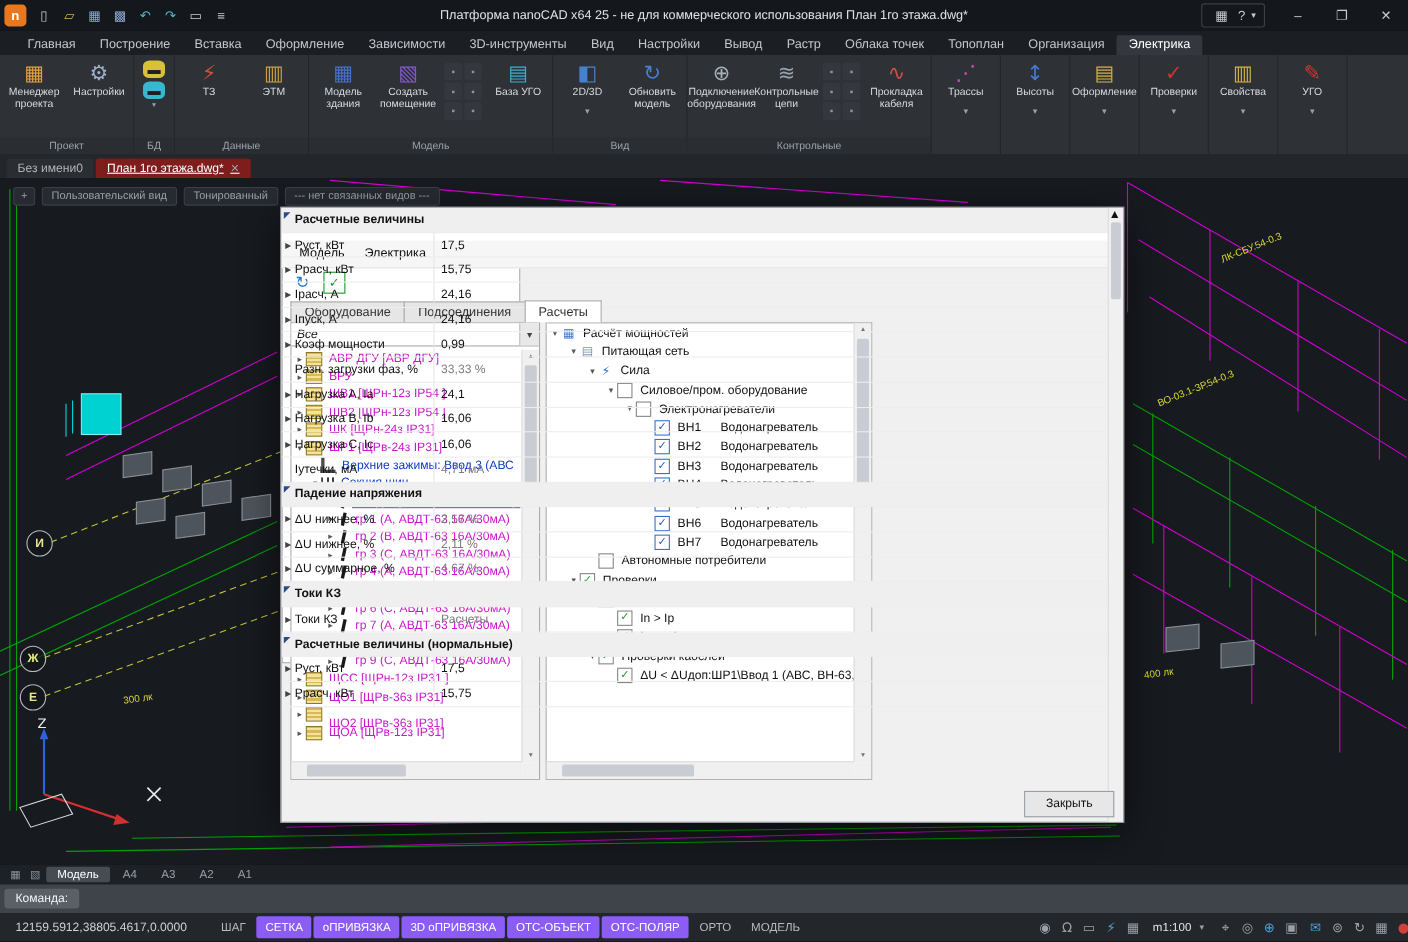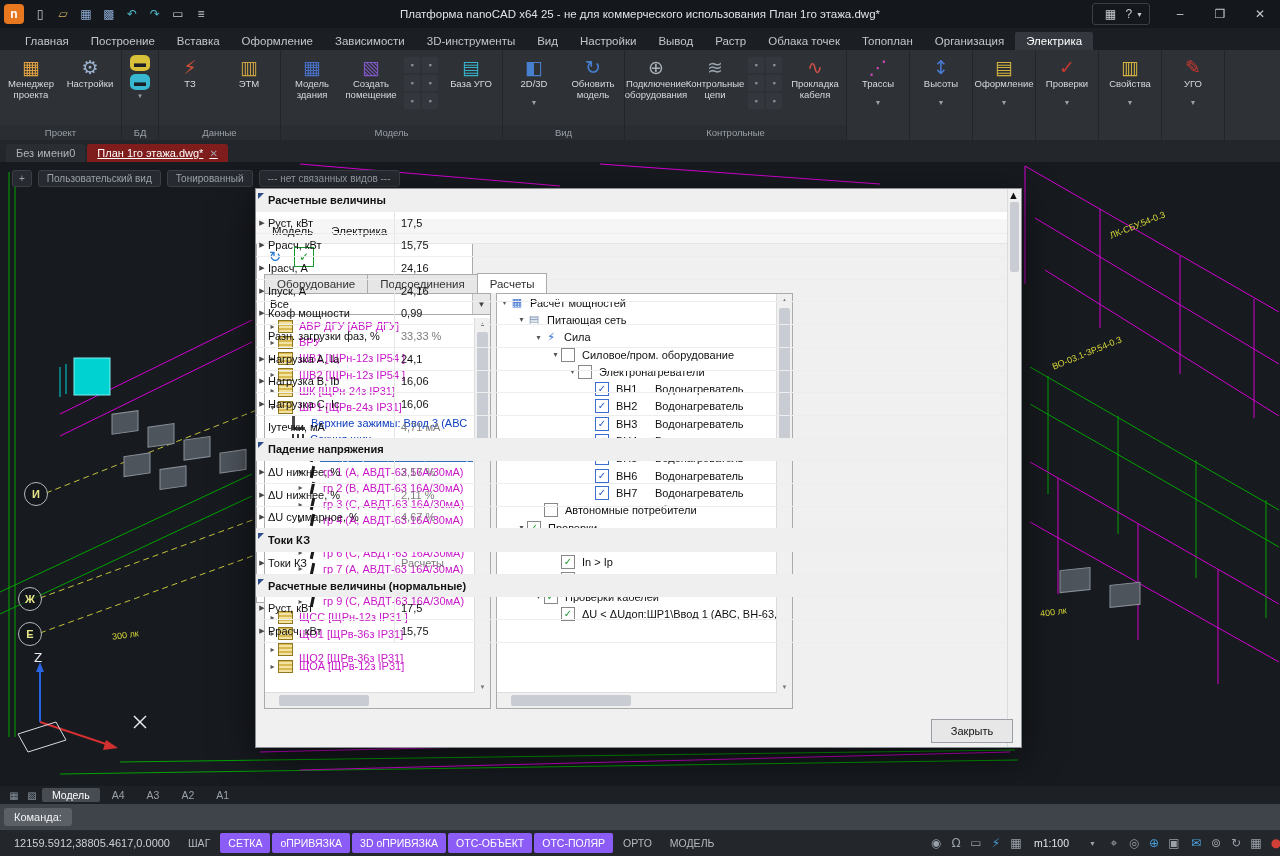--- a/index.html
+++ b/index.html
@@ -58,21 +58,21 @@
   .dlg-menu{position:absolute;left:0;top:30px;right:0;height:24px;background:#f6f6f6;display:flex;align-items:center;padding-left:8px;gap:2px;border-bottom:1px solid #e6e6e6;}
   .dlg-menu span{padding:3px 8px;font-size:11.5px;}
   .dlg-toolbar{position:absolute;left:0;top:54px;right:0;height:28px;display:flex;align-items:center;padding-left:10px;gap:10px;}
   .tool-ic{width:18px;height:18px;display:flex;align-items:center;justify-content:center;font-size:15px;}
   .dlg-tabs{position:absolute;left:8px;top:84px;right:8px;height:20px;display:flex;align-items:flex-end;}
   .dtabx{padding:3px 12px;font-size:11.5px;background:#e6e6e6;border:1px solid #ababab;border-bottom:none;margin-right:-1px;color:#333;}
   .dtabx.active{background:#fff;position:relative;z-index:2;padding-top:4px;}
   .panel{position:absolute;background:#fff;border:1px solid #ababab;}
   .p-left{left:8px;top:104px;width:225px;height:414px;}
   .combo{position:absolute;left:0;top:0;right:0;height:20px;border-bottom:1px solid #ababab;display:flex;align-items:center;background:#fff;}
-  .combo .cval{flex:1;padding-left:5px;font-size:11px;}
+  .combo .cval{flex:1;padding-left:5px;font-size:11px;font-style:italic;}
   .combo .carr{width:17px;height:100%;background:#e8e8e8;border-left:1px solid #c0c0c0;display:flex;align-items:center;justify-content:center;font-size:8px;color:#444;}
   .treebox{position:absolute;left:0;top:20px;right:15px;bottom:15px;overflow:hidden;}
   .p-mid{left:240px;top:104px;width:295px;height:414px;}
   .treebox2{position:absolute;left:0;top:0;right:15px;bottom:15px;overflow:hidden;}
   .trow{display:flex;align-items:center;height:16.2px;white-space:nowrap;}
   .trow2{display:flex;align-items:center;height:17.3px;white-space:nowrap;}
   .tarrow{width:11px;font-size:8px;color:#555;text-align:center;flex:none;}
   .tlabel{font-size:11px;padding:0 3px;}
   .tlabel.sel{background:#2f6fc1;color:#fff;}
   .tsub{font-size:11px;color:#111;}
@@ -117,21 +117,21 @@
   .cmdchip{background:#5b6066;color:#f0f2f4;font-size:11px;padding:3px 10px;border-radius:3px;}
   .cmdinput{flex:1;height:100%;}
 
   
   .statusbar{position:absolute;left:0;top:830px;width:100%;height:26px;background:#23262b;display:flex;align-items:center;font-size:10.5px;color:#c3c8ce;padding:0 6px;gap:2px;}
   .coords{padding:0 8px;font-size:11px;color:#cdd2d8;white-space:nowrap;}
   .toggle{padding:4px 8px;border-radius:2px;white-space:nowrap;color:#b4bac0;}
   .toggle.on{background:#8b5cf6;color:#fff;text-align:center;}
   .sbicon{width:20px;height:20px;display:flex;align-items:center;justify-content:center;font-size:12px;color:#9aa0a8;font-family:"DejaVu Sans",sans-serif;}
   .sbicon.blue{color:#4aa0d8;}
-  .scale{display:flex;align-items:center;gap:20px;color:#e2e6ea;padding:0 6px;white-space:nowrap;}
+  .scale{display:flex;align-items:center;gap:6px;color:#e2e6ea;padding:0 6px;white-space:nowrap;}
   .spacer{flex:1;}
 </style>
 </head>
 <body>
 
 <div class="app">
 
   <div class="titlebar">
     <div class="tb-icons" id="tb-left">
         <div class="logo">n</div>
@@ -874,21 +874,21 @@
       </div>
   </div>
 
   <div class="cmdline">
     <span class="cmdchip">Команда:</span>
     <div class="cmdinput"></div>
   </div>
 
   <div class="statusbar">
     <span class="coords">12159.5912,38805.4617,0.0000</span>
-    <div id="status-toggles" style="display:flex;gap:2px;">
+    <div id="status-toggles" style="display:flex;gap:2px;margin-left:13px;">
         <div class="toggle">ШАГ</div>
         <div class="toggle on">СЕТКА</div>
         <div class="toggle on">оПРИВЯЗКА</div>
         <div class="toggle on">3D оПРИВЯЗКА</div>
         <div class="toggle on">ОТС-ОБЪЕКТ</div>
         <div class="toggle on">ОТС-ПОЛЯР</div>
         <div class="toggle">ОРТО</div>
         <div class="toggle">МОДЕЛЬ</div>
       </div>
     <div class="spacer"></div>

